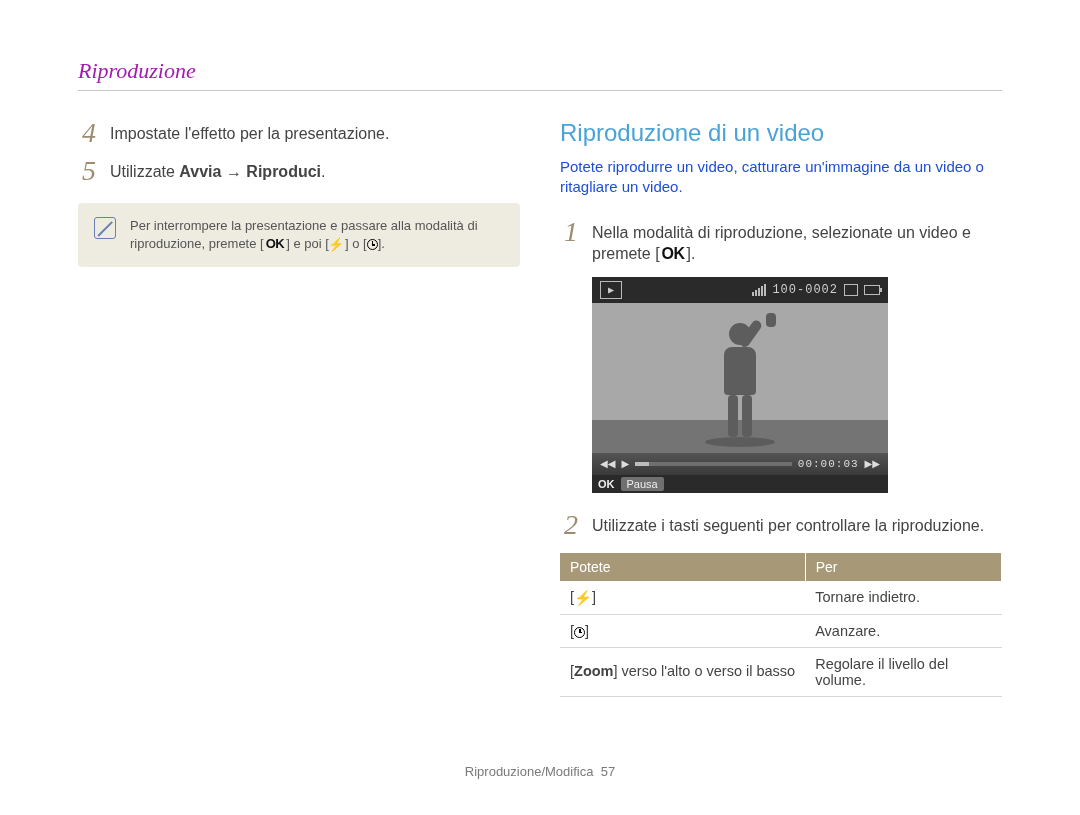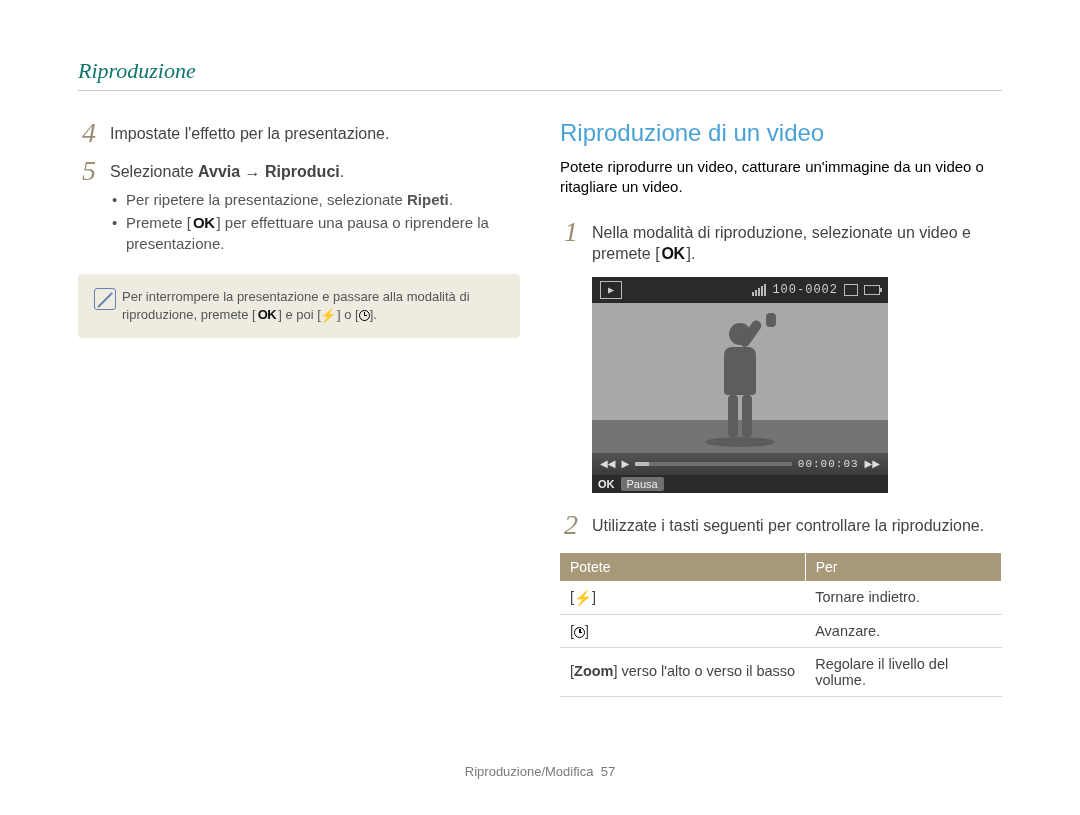--- a/index.html
+++ b/index.html
@@ -12,21 +12,21 @@
     overflow: hidden;
   }
   .page {
     padding: 58px 78px 0 78px;
   }
   .page-title {
     font-family: Georgia, 'Times New Roman', serif;
     font-style: italic;
     font-weight: 400;
     font-size: 22px;
-    color: #0f766e;
+    color: #a21caf;
     border-bottom: 1px solid #c7c7c7;
     padding-bottom: 6px;
     margin-bottom: 28px;
   }
   .columns {
     display: flex;
     gap: 40px;
   }
   .col { flex: 1 1 0; }
 
@@ -76,21 +76,21 @@
   }
   .timer-icon::after {
     content: ""; position: absolute; width: 3px; height: 1.5px; background:#000;
     left: 4px; top: 4px;
   }
 
   .note-box {
     background: #eeece1;
     border-radius: 4px;
     display: flex;
-    gap: 6px;
+    gap: 14px;
     padding: 14px 16px;
     margin-top: 18px;
   }
   .note-icon {
     width: 22px; height: 22px;
     border: 1.5px solid #6b7fb3;
     border-radius: 3px;
     position: relative;
     flex: 0 0 auto;
   }
@@ -102,21 +102,21 @@
 
   .section-heading {
     color: #4aa3d6;
     font-size: 24px;
     font-weight: 400;
     margin-bottom: 10px;
   }
   .intro-para {
     font-size: 15px;
     line-height: 1.35;
-    color: #000000;
+    color: #1d4ed8;
     margin-bottom: 20px;
   }
 
   
   .cam {
     width: 296px; height: 216px;
     background: linear-gradient(#2a2a2a,#2a2a2a);
     margin: 12px 0 0 32px;
     position: relative;
     color: #cfcfcf;
@@ -213,29 +213,21 @@
     <div class="col">
 
       <div class="num-item">
         <div class="big-num">4</div>
         <div class="num-body">Impostate l'effetto per la presentazione.</div>
       </div>
 
       <div class="num-item">
         <div class="big-num">5</div>
         <div class="num-body">
-          <span>Selezionate </span><span class="bold">Avvia → Riproduci</span><span>.</span>
-          <ul class="bullets">
-            <li>
-              <span>Per ripetere la presentazione, selezionate </span><span class="bold">Ripeti</span><span>.</span>
-            </li>
-            <li>
-              <span>Premete [</span><span class="ok-mark">OK</span><span>] per effettuare una pausa o riprendere la presentazione.</span>
-            </li>
-          </ul>
+          <span>Utilizzate </span><span class="bold">Avvia → Riproduci</span><span>.</span>
         </div>
       </div>
 
       <div class="note-box">
         <div class="note-icon"></div>
         <div class="note-text tiny">
           <span>Per interrompere la presentazione e passare alla modalità di riproduzione, premete [</span><span class="ok-mark">OK</span><span>] e poi [</span><span class="flash-icon">⚡</span><span>] o [</span><span class="timer-icon"></span><span>].</span>
         </div>
       </div>
 

